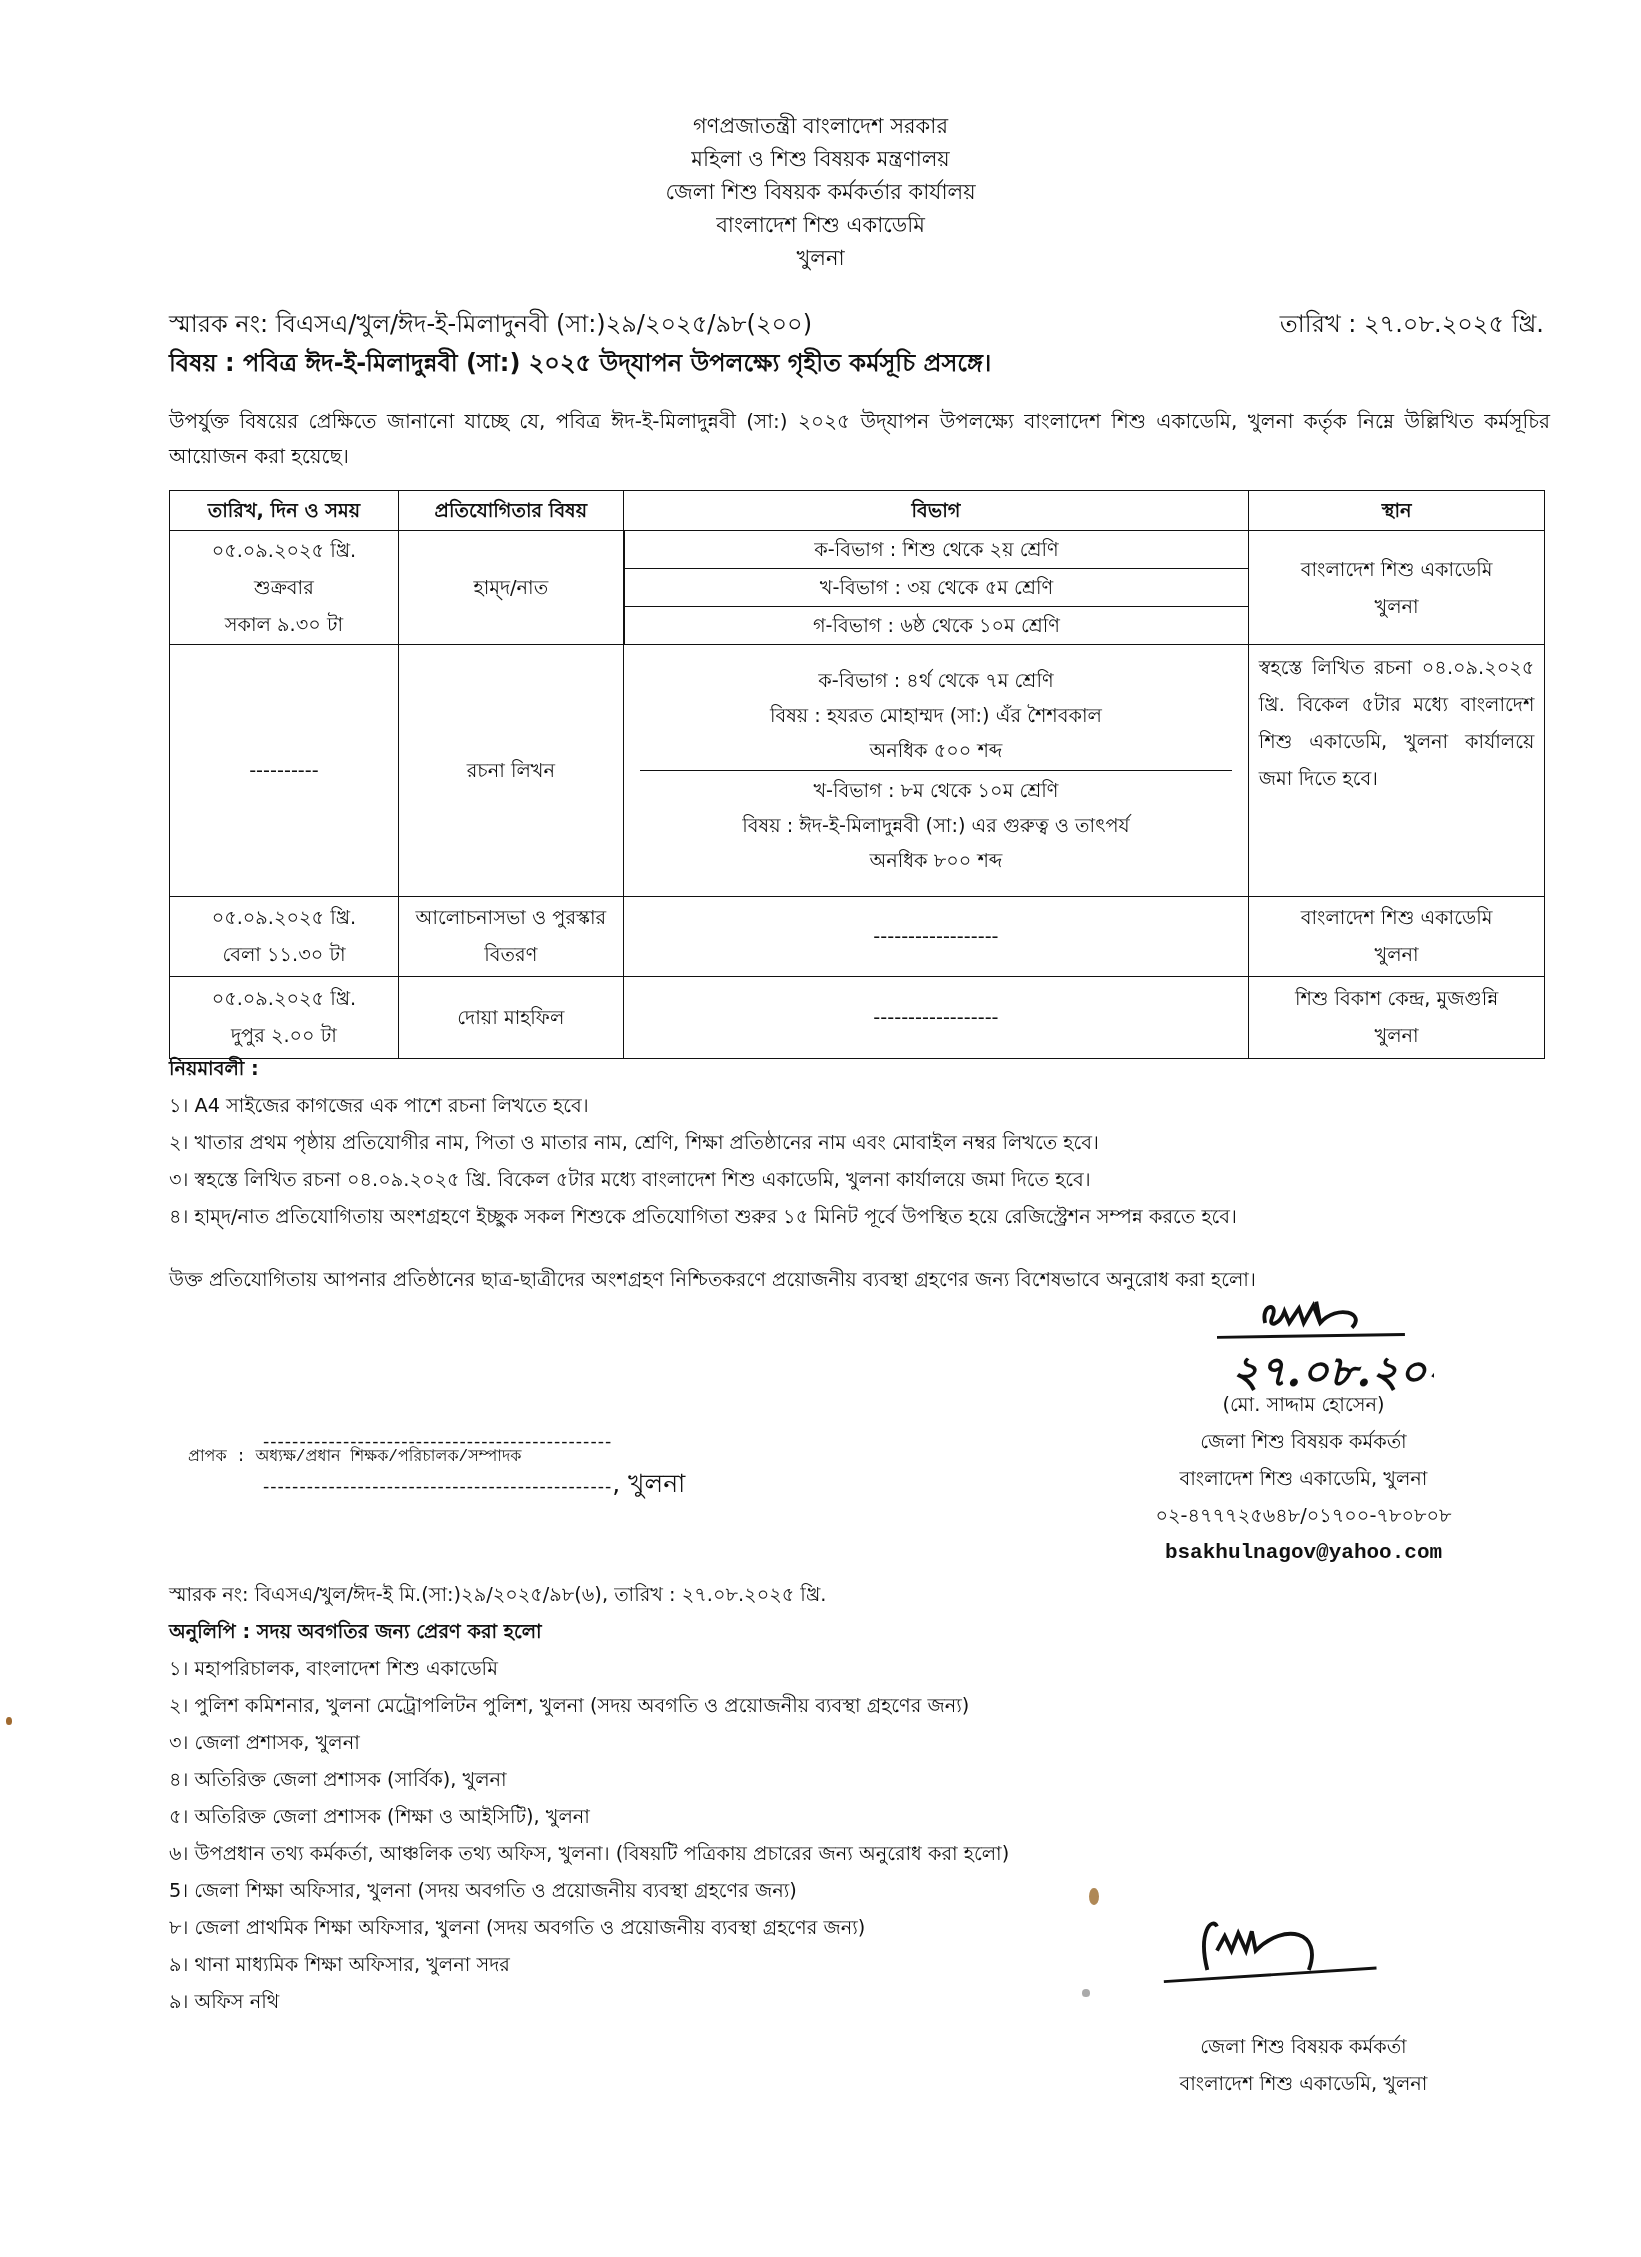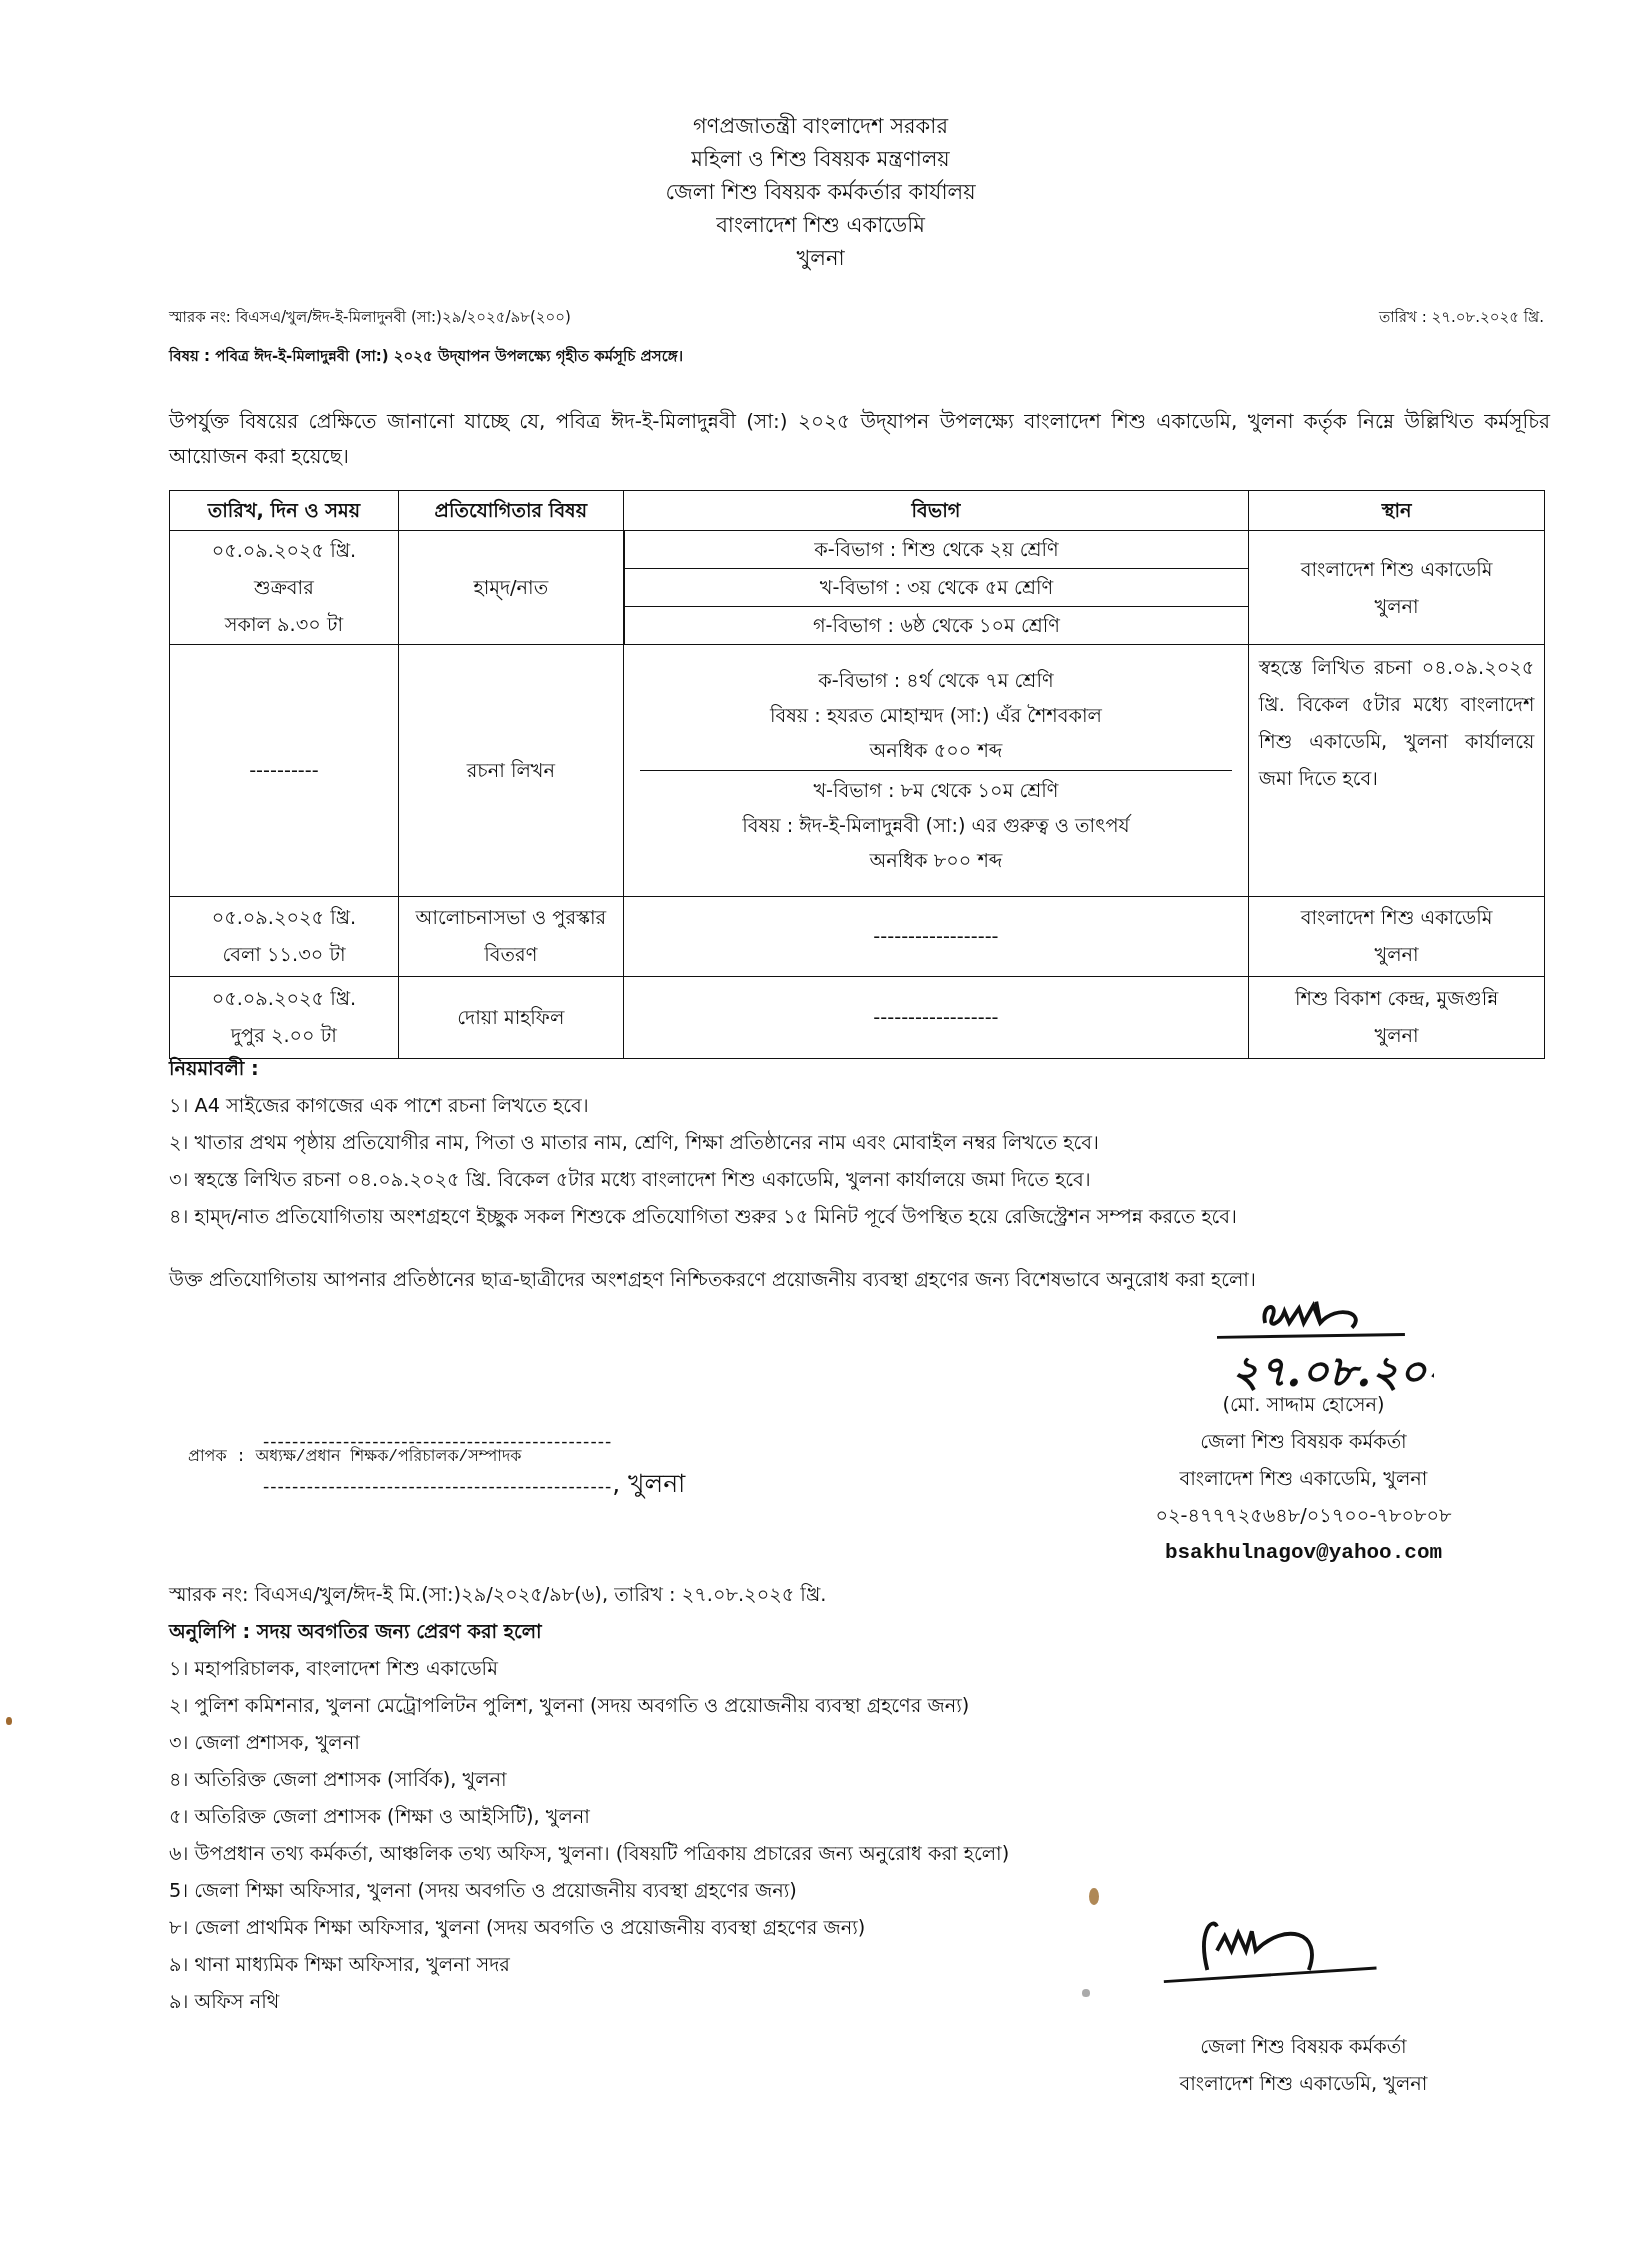--- a/index.html
+++ b/index.html
@@ -5,21 +5,21 @@
   html, body { margin: 0; padding: 0; }
   body {
     width: 1641px; height: 2257px; background: #ffffff; color: #111;
     font-family: "DejaVu Sans", "Liberation Sans", sans-serif;
     position: relative; overflow: hidden;
   }
   .page { position: absolute; left: 0; top: 0; width: 1641px; height: 2257px; }
   .abs { position: absolute; }
   .hdr { position: absolute; left: 0; width: 1641px; text-align: center; font-size: 21px; line-height: 33px; }
   .hdr div { height: 33px; }
-  .t20 { font-size: 15px; }
+  .t20 { font-size: 24px; }
   .bold { font-weight: bold; }
   .para { position: absolute; left: 169px; width: 1381px; font-size: 20px; line-height: 35px; text-align: justify; }
   table.prog { position: absolute; left: 169px; top: 490px; width: 1376px; border-collapse: collapse; font-size: 19.3px; }
   table.prog td, table.prog th { border: 1.9px solid #111; text-align: center; vertical-align: middle; padding: 0 7.7px; line-height: 37px; }
   table.prog th { font-weight: bold; height: 39px; }
   .sub { border-bottom: 1.9px solid #111; }
   .sub:last-child { border-bottom: none; }
   .justify-cell { text-align: justify !important; text-align-last: left; vertical-align: top !important; padding: 3.9px 9.7px !important; }
   .rules { position: absolute; left: 169px; font-size: 19.3px; line-height: 37px; }
   .sig-block { position: absolute; left: 1062px; width: 483px; text-align: center; font-size: 19.3px; line-height: 37px; }

